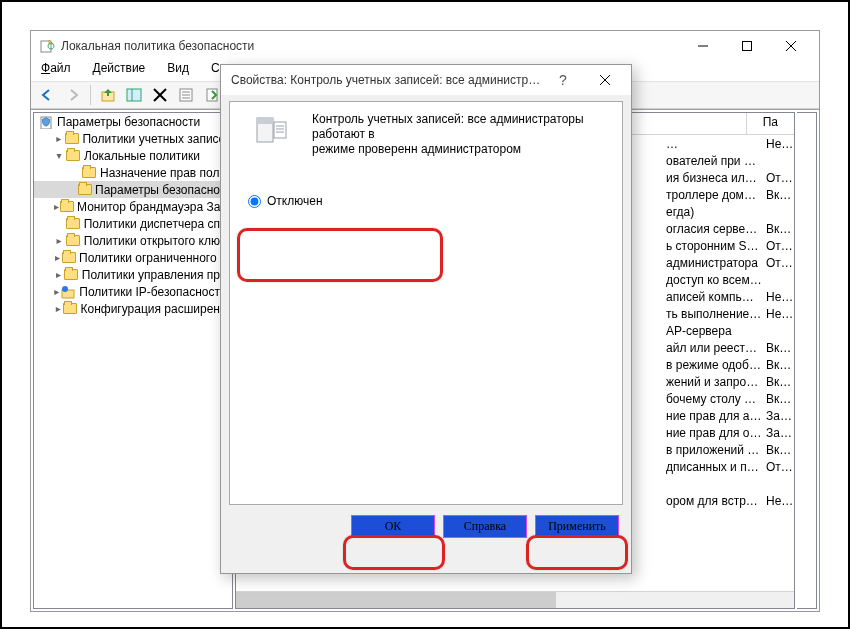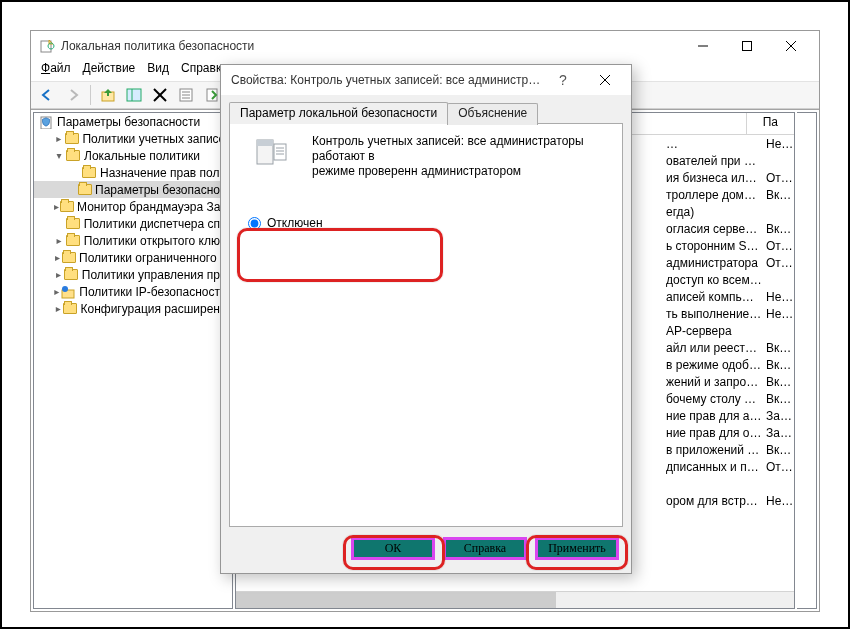--- a/index.html
+++ b/index.html
@@ -26,21 +26,21 @@
   .titlebar {
     height:30px;
     display:flex; align-items:center;
     padding:0 6px 0 8px;
     background:#fff;
   }
   .titlebar .app-icon { width:16px; height:16px; margin-right:6px; }
   .titlebar .title { color:#333; flex:1; }
   .wc { width:44px; height:28px; display:flex;align-items:center;justify-content:center; color:#444; cursor:default; }
 
-  .menubar { height:20px; display:flex; gap:12px; padding:0 10px; }
+  .menubar { height:20px; display:flex; gap:22px; padding:0 10px; }
   .menubar span { cursor:default; }
   .menubar span u { text-decoration:underline; }
 
   .toolbar {
     height:28px; border-top:1px solid #e3e3e3; border-bottom:1px solid #d0d0d0;
     display:flex; align-items:center; gap:2px; padding:0 4px;
     background:#f6f6f6;
   }
   .tb-btn { width:24px; height:24px; display:flex;align-items:center;justify-content:center; border:1px solid transparent; }
   .tb-sep { width:1px; height:20px; background:#ccc; margin:0 3px; }
@@ -105,21 +105,21 @@
   .tabpage { border:1px solid #aaa; background:#fff; height:404px; }
 
   .policy-head { display:flex; padding:10px 24px; gap:24px;}
   .policy-head .txt { font-size:12px; line-height:15px;}
 
   .radios { margin:24px 18px 0 18px; position:relative;}
   .radio-row { display:flex; align-items:center; height:20px; font-size:12px;}
   .radio-row input { margin:0 6px 0 0;}
 
   .dlg-buttons { display:flex; justify-content:flex-end; gap:8px; padding:10px 12px;}
-  .dlg-buttons button { width:84px; height:23px; font:12px "Segoe UI"; border:3px solid #d946ef; background:#0f766e;}
+  .dlg-buttons button { width:84px; height:23px; font:12px "Segoe UI"; border:1px solid #d946ef; background:#1d4ed8;}
 
   
   .callout { position:absolute; border:3px solid #d22; border-radius:10px; pointer-events:none; box-shadow:0 0 0 1px rgba(0,0,0,.05);}
 </style>
 </head>
 <body>
 
 <div class="mmc">
 
   <div class="titlebar">
@@ -409,24 +409,20 @@
     <span class="dlg-help">?</span>
     <div class="dlg-close">
       <svg width="10" height="10">
           <line x1="0" y1="0" x2="10" y2="10" stroke="#000"></line>
           <line x1="10" y1="0" x2="0" y2="10" stroke="#000"></line>
         </svg>
     </div>
   </div>
 
   <div class="tabs">
-    <div class="tabstrip">
-      <div class="tab">Параметр локальной безопасности</div>
-      <div class="tab inactive">Объяснение</div>
-    </div>
     <div class="tabpage">
       <div class="policy-head">
         <span>
           <svg width="34" height="34" viewBox="0 0 34 34">
             <rect x="3" y="6" width="16" height="24" fill="#f4f4f4" stroke="#9aa1a8"></rect>
             <rect x="3" y="6" width="16" height="6" fill="#c7ced5"></rect>
             <rect x="20" y="10" width="12" height="16" fill="#fff" stroke="#9aa1a8"></rect>
             <line x1="22" y1="14" x2="30" y2="14" stroke="#9aa1a8"></line>
             <line x1="22" y1="17" x2="30" y2="17" stroke="#9aa1a8"></line>
             <line x1="22" y1="20" x2="30" y2="20" stroke="#9aa1a8"></line>

